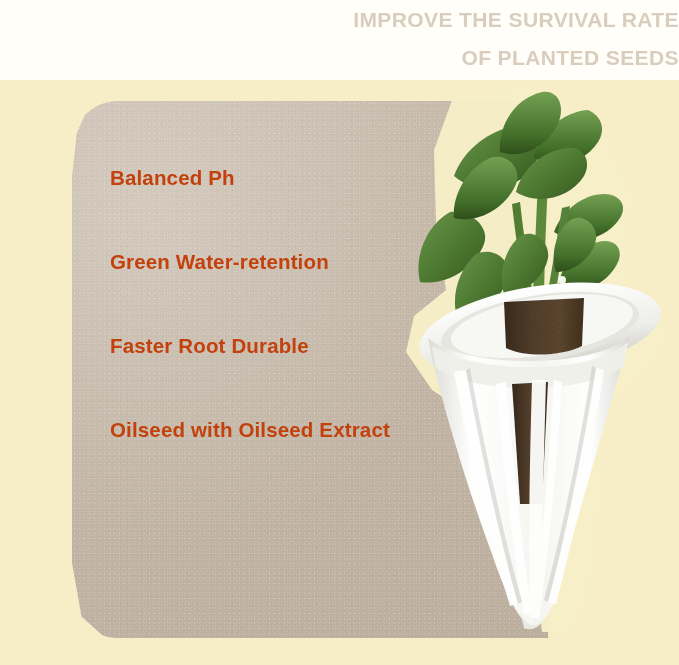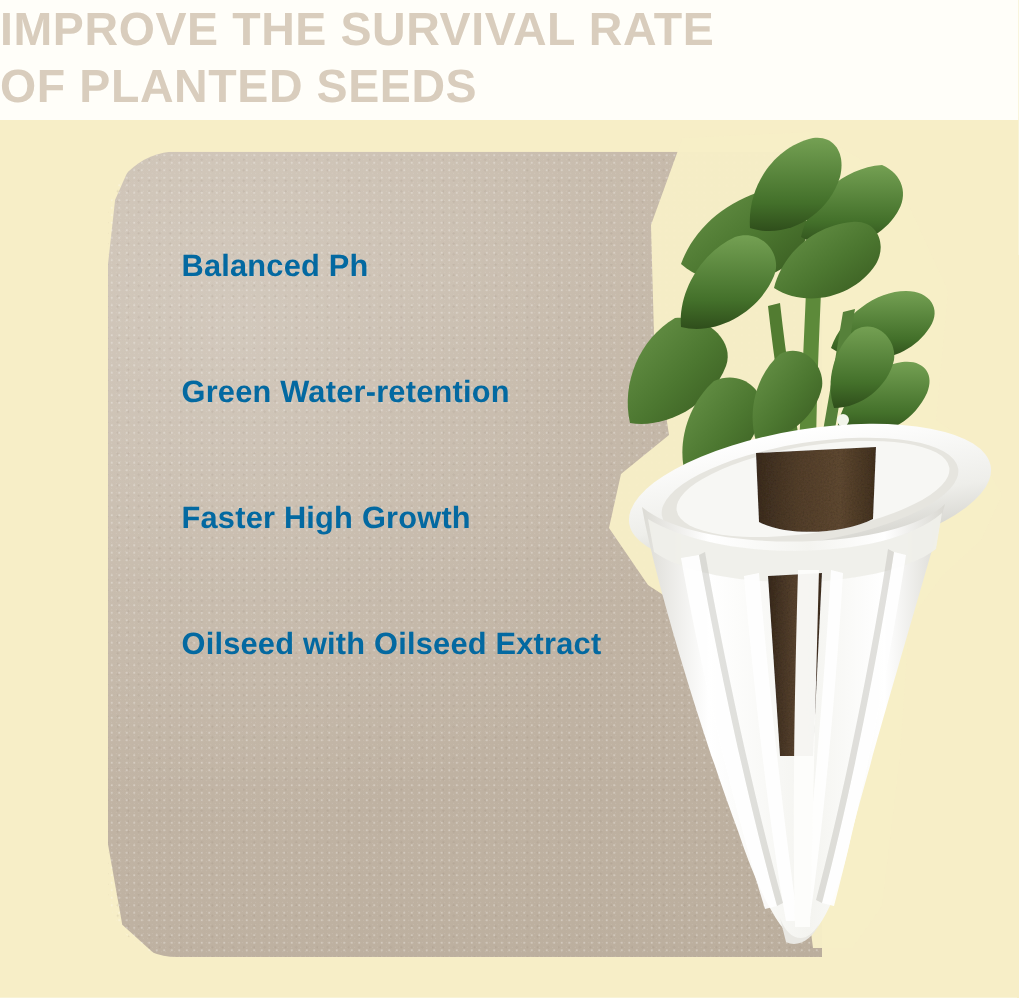--- a/index.html
+++ b/index.html
@@ -31,24 +31,24 @@
     width: 679px;
     height: 80px;
     background: #fffef9;
     z-index: 5;
   }
   .header-title {
     position: absolute;
     left: 0;
     top: 1px;
     width: 679px;
-    text-align: left;
+    text-align: right;
     font-family: "Liberation Sans", sans-serif;
     font-weight: bold;
-    font-size: 31px;
+    font-size: 21px;
     line-height: 38px;
     letter-spacing: 0.4px;
     color: #d9cdbd;
     text-transform: uppercase;
     white-space: pre-line;
     z-index: 6;
   }
 
   
   .page-body {
@@ -107,23 +107,22 @@
     width: 420px;
     z-index: 4;
   }
   .feature-item {
     height: 84px;
     line-height: 84px;
     font-family: "Liberation Sans", sans-serif;
     font-weight: bold;
     font-size: 20.5px;
     letter-spacing: 0.15px;
-    color: #0369a1;
+    color: #c2410c;
     white-space: nowrap;
-    margin-left: 11px;
   }
 
   
   .plant-photo {
     position: absolute;
     left: 392px;
     top: 84px;
     width: 287px;
     height: 551px;
     z-index: 7;
@@ -150,21 +149,21 @@
   <div class="page-body"></div>
 
   <div class="feature-panel">
     <div class="panel-shape"></div>
     <div class="panel-grain"></div>
   </div>
 
   <div class="feature-list">
     <div class="feature-item">Balanced Ph</div>
     <div class="feature-item">Green Water-retention</div>
-    <div class="feature-item">Faster High Growth</div>
+    <div class="feature-item">Faster Root Durable</div>
     <div class="feature-item">Oilseed with Oilseed Extract</div>
   </div>
 
   <div class="plant-photo">
     <span class="sr-only">Green seedling growing in a coco-coir soil plug seated in a white plastic cone-shaped grow basket</span>
     <svg viewBox="0 0 287 551" xmlns="http://www.w3.org/2000/svg" aria-hidden="true">
       <defs>
         <linearGradient id="soilGrad" x1="0" y1="0" x2="1" y2="0">
           <stop offset="0%" stop-color="#3d2d1e"></stop>
           <stop offset="35%" stop-color="#55402b"></stop>

